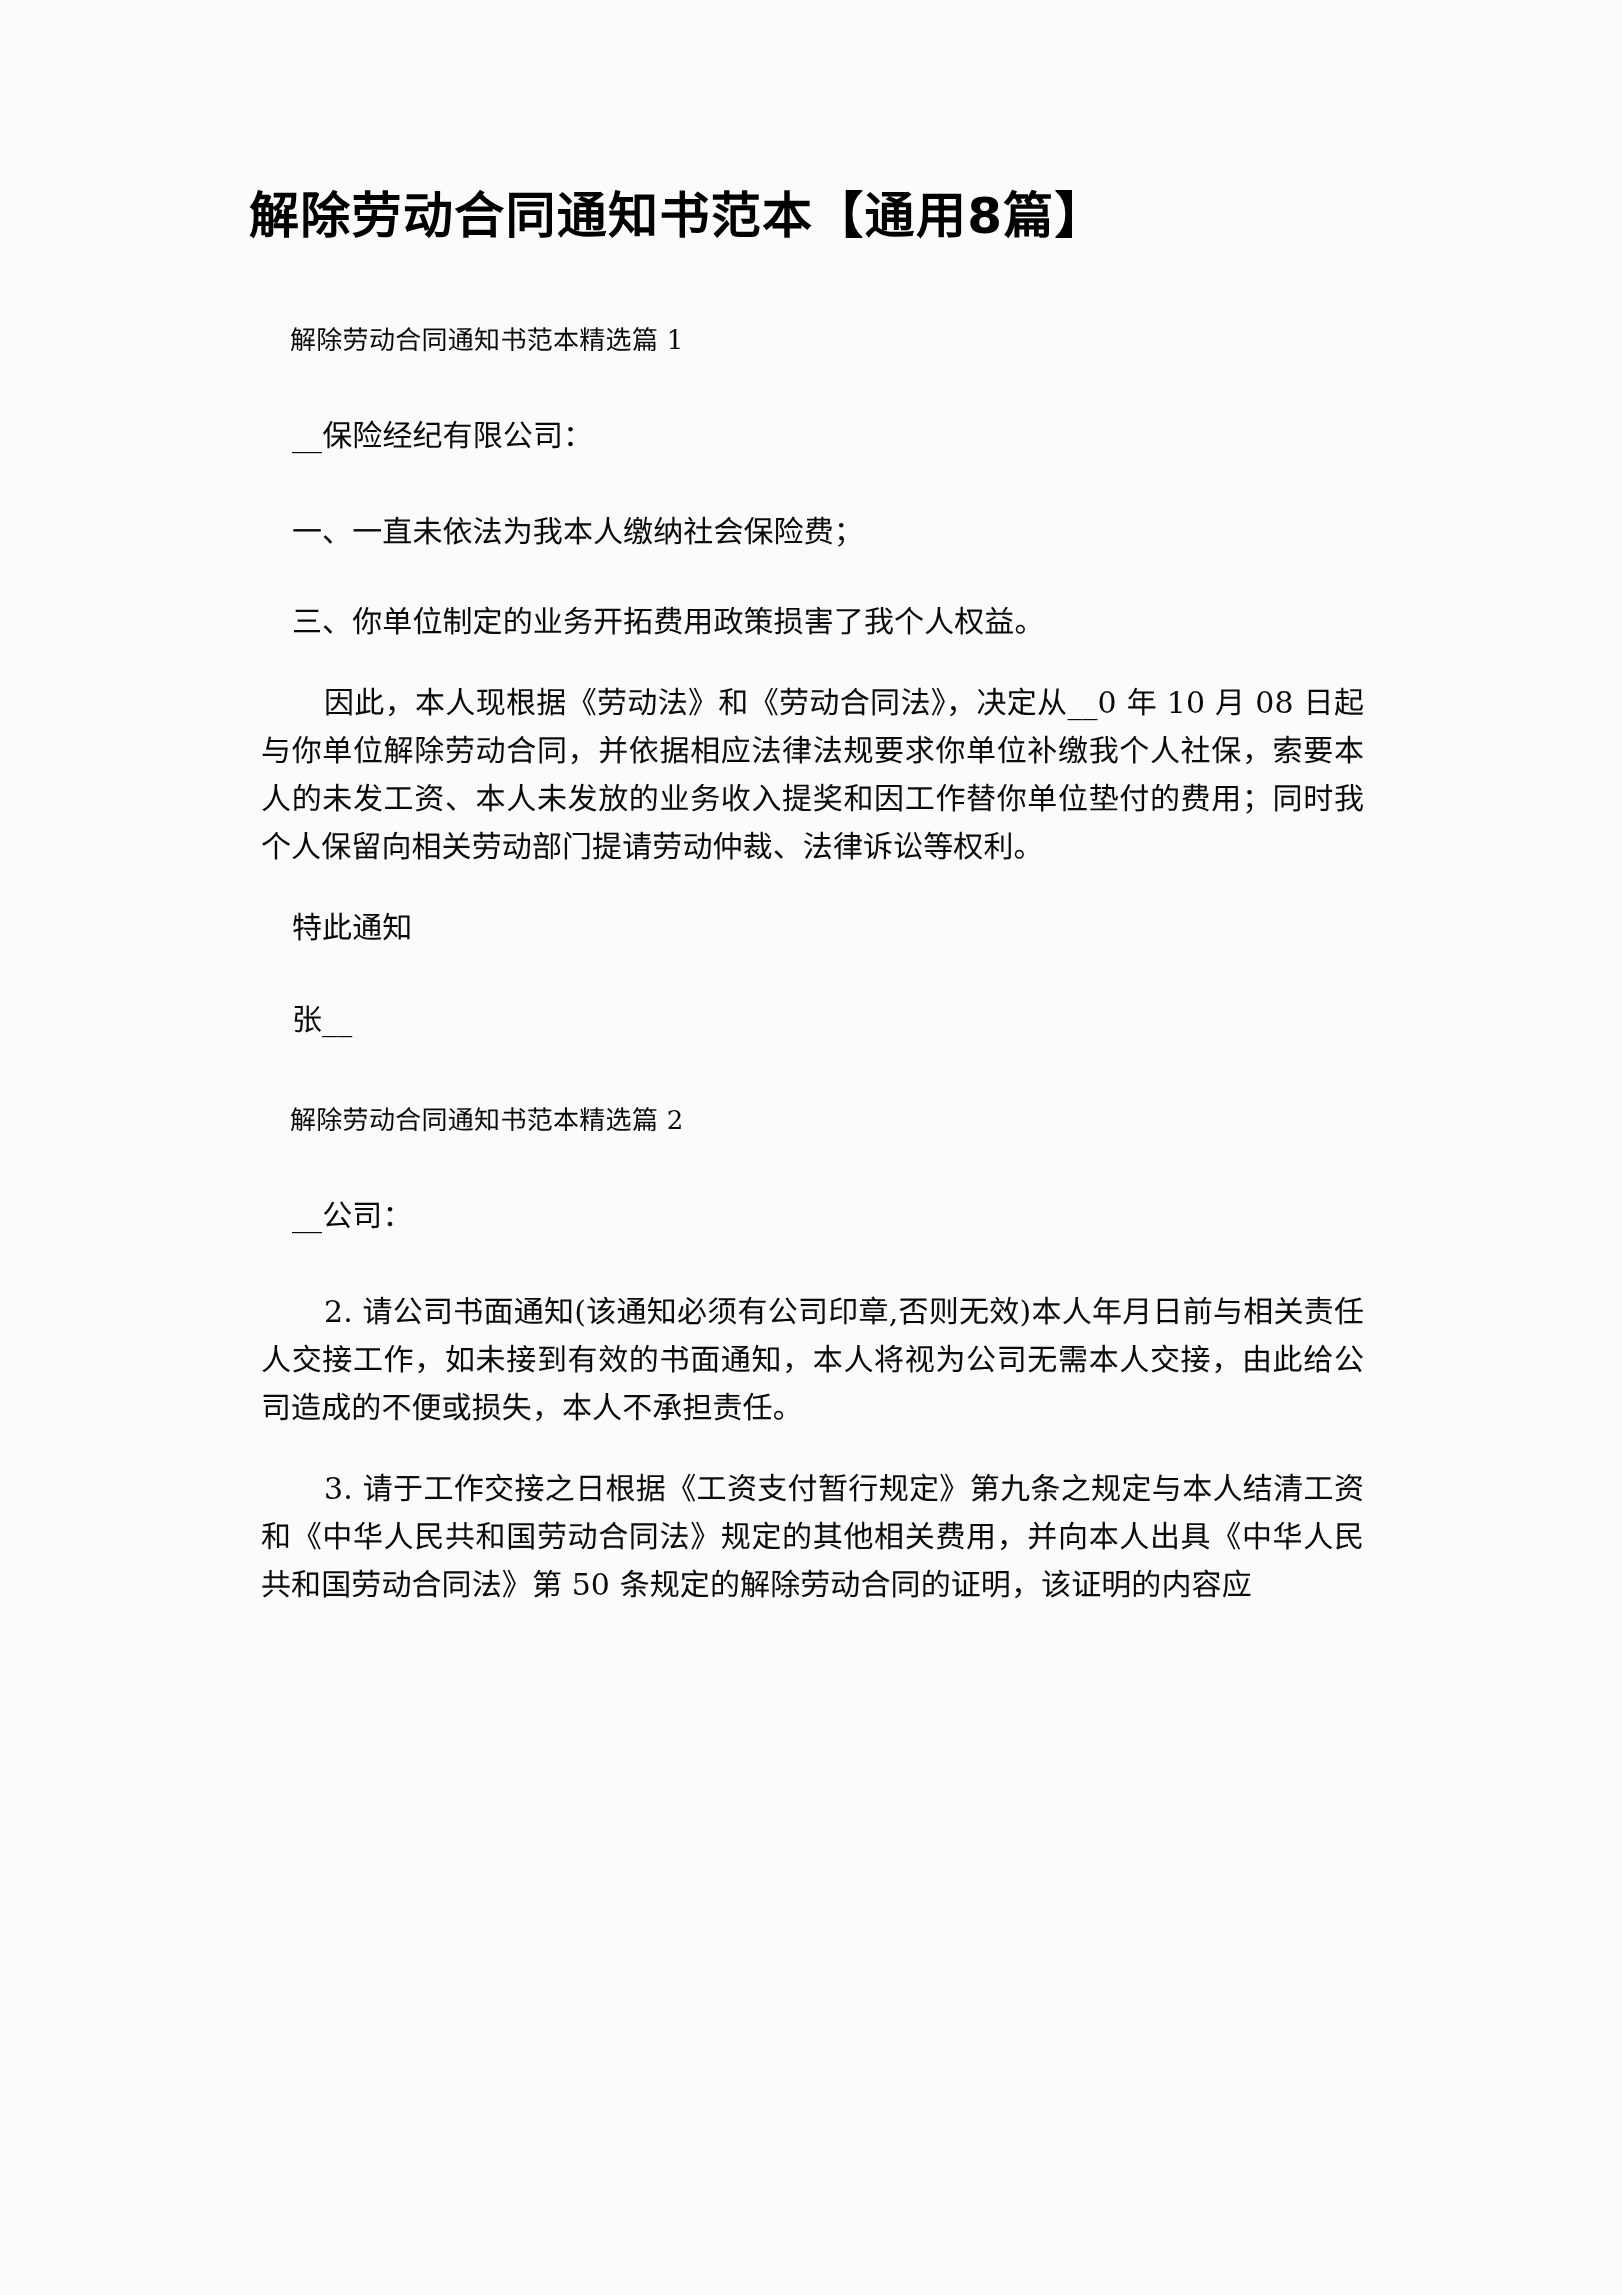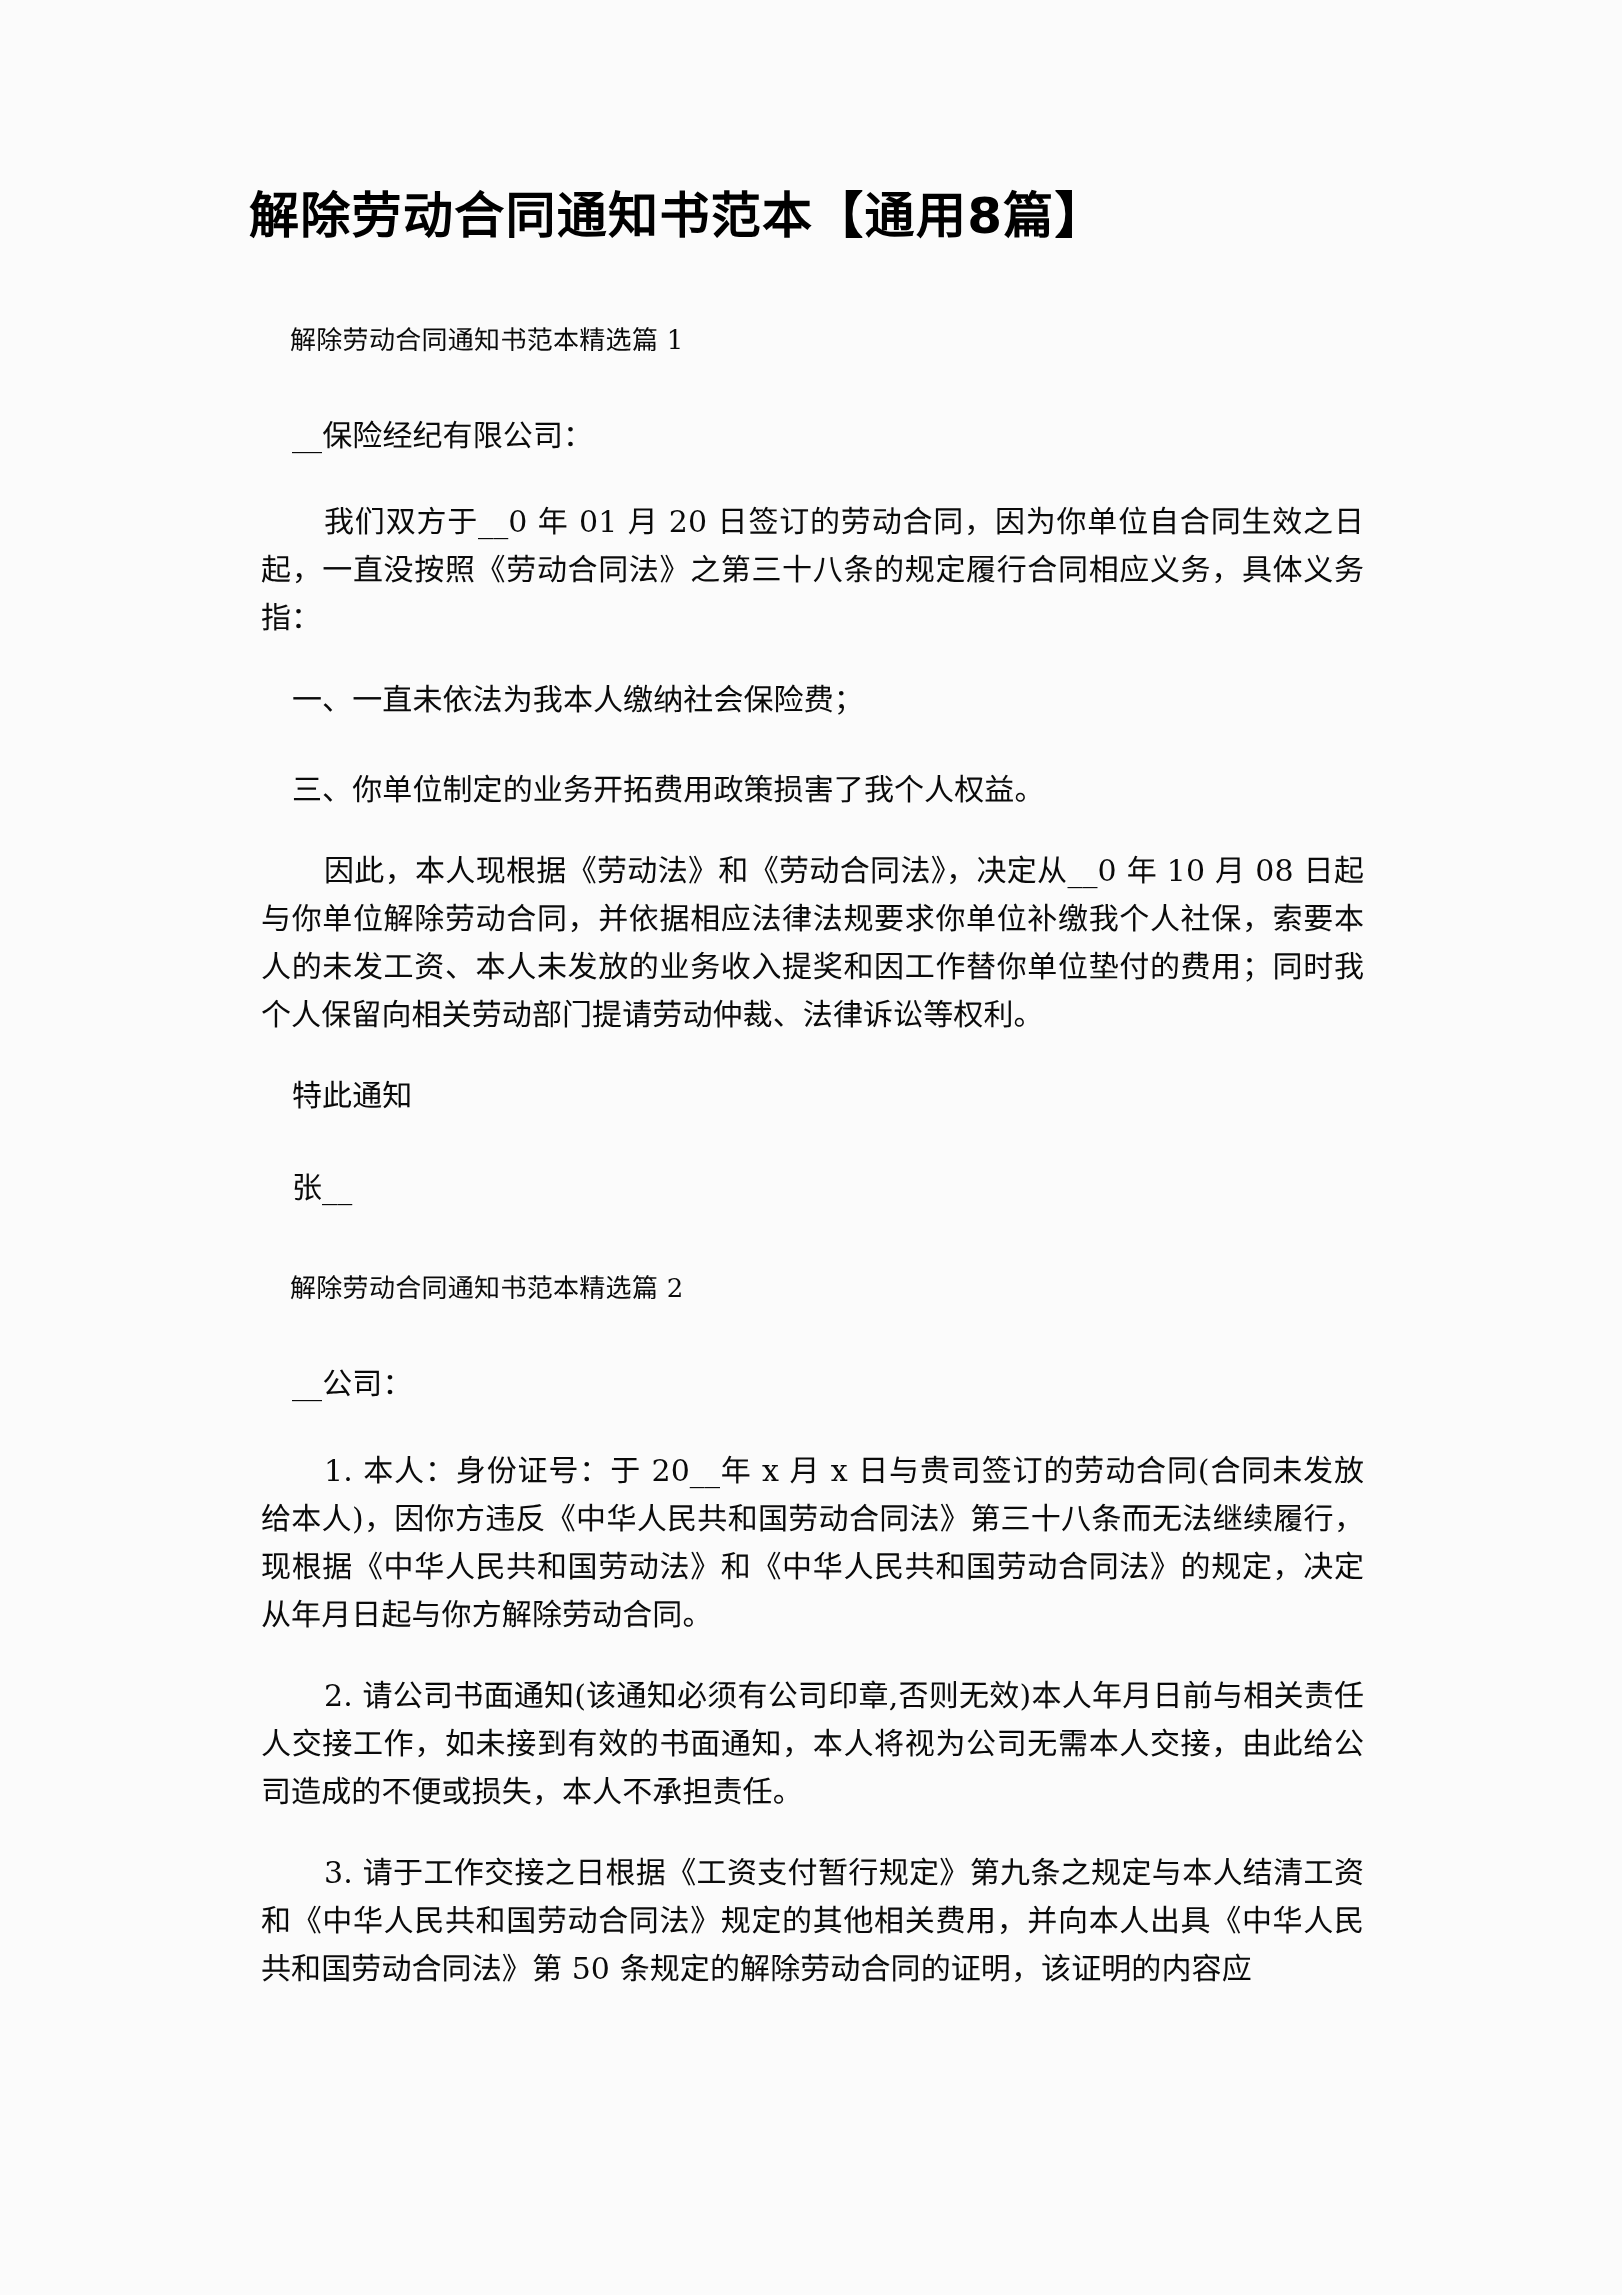--- a/index.html
+++ b/index.html
@@ -85,21 +85,20 @@
     <div>
 
       <p class="sec-head">解除劳动合同通知书范本精选篇 1</p>
 
       <div class="gap-a"></div>
 
       <p class="para indent-half">__保险经纪有限公司：</p>
 
       <div class="gap-d"></div>
 
-      <p class="para indent">我们双方于__0 年 01 月 20 日签订的劳动合同，因为你单位自合同生效之日起，一直没按照《劳动合同法》之第三十八条的规定履行合同相应义务，具体义务指：</p>
 
       <div class="gap-e"></div>
 
       <p class="para indent-half">一、一直未依法为我本人缴纳社会保险费；</p>
 
       <div class="gap-e"></div>
 
 
       <div class="gap-e"></div>
 
@@ -126,21 +125,20 @@
     <div>
 
       <p class="sec-head">解除劳动合同通知书范本精选篇 2</p>
 
       <div class="gap-a"></div>
 
       <p class="para indent-half">__公司：</p>
 
       <div class="gap-d"></div>
 
-      <p class="para indent">1. 本人：身份证号：于 20__年 x 月 x 日与贵司签订的劳动合同(合同未发放给本人)，因你方违反《中华人民共和国劳动合同法》第三十八条而无法继续履行，现根据《中华人民共和国劳动法》和《中华人民共和国劳动合同法》的规定，决定从年月日起与你方解除劳动合同。</p>
 
       <div class="gap-e"></div>
 
       <p class="para indent">2. 请公司书面通知(该通知必须有公司印章,否则无效)本人年月日前与相关责任人交接工作，如未接到有效的书面通知，本人将视为公司无需本人交接，由此给公司造成的不便或损失，本人不承担责任。</p>
 
       <div class="gap-e"></div>
 
       <p class="para indent">3. 请于工作交接之日根据《工资支付暂行规定》第九条之规定与本人结清工资和《中华人民共和国劳动合同法》规定的其他相关费用，并向本人出具《中华人民共和国劳动合同法》第 50 条规定的解除劳动合同的证明，该证明的内容应</p>
     </div>
 

